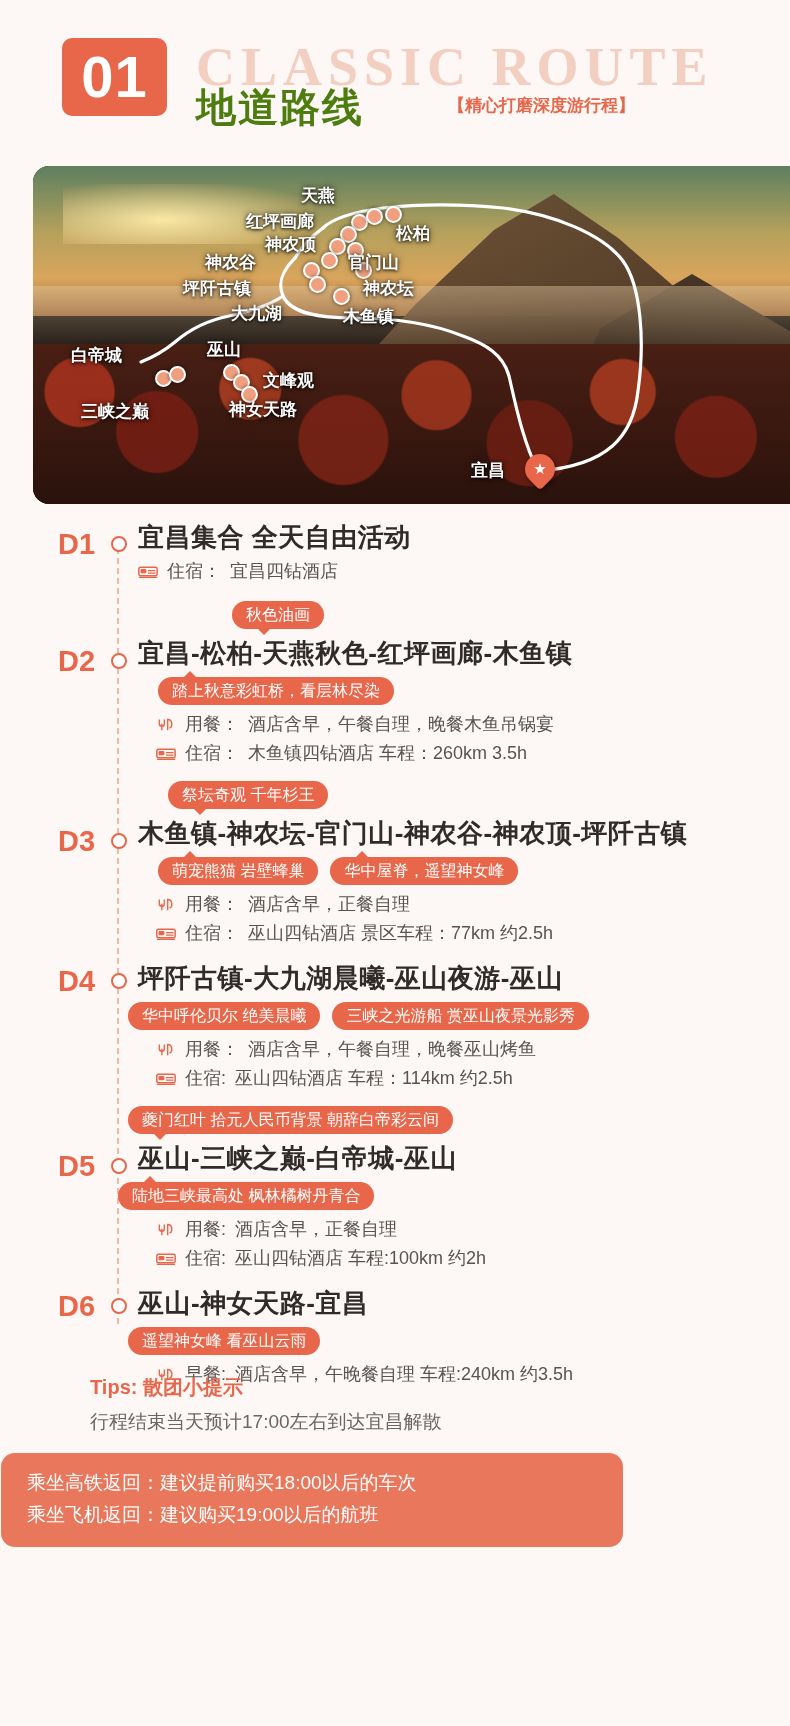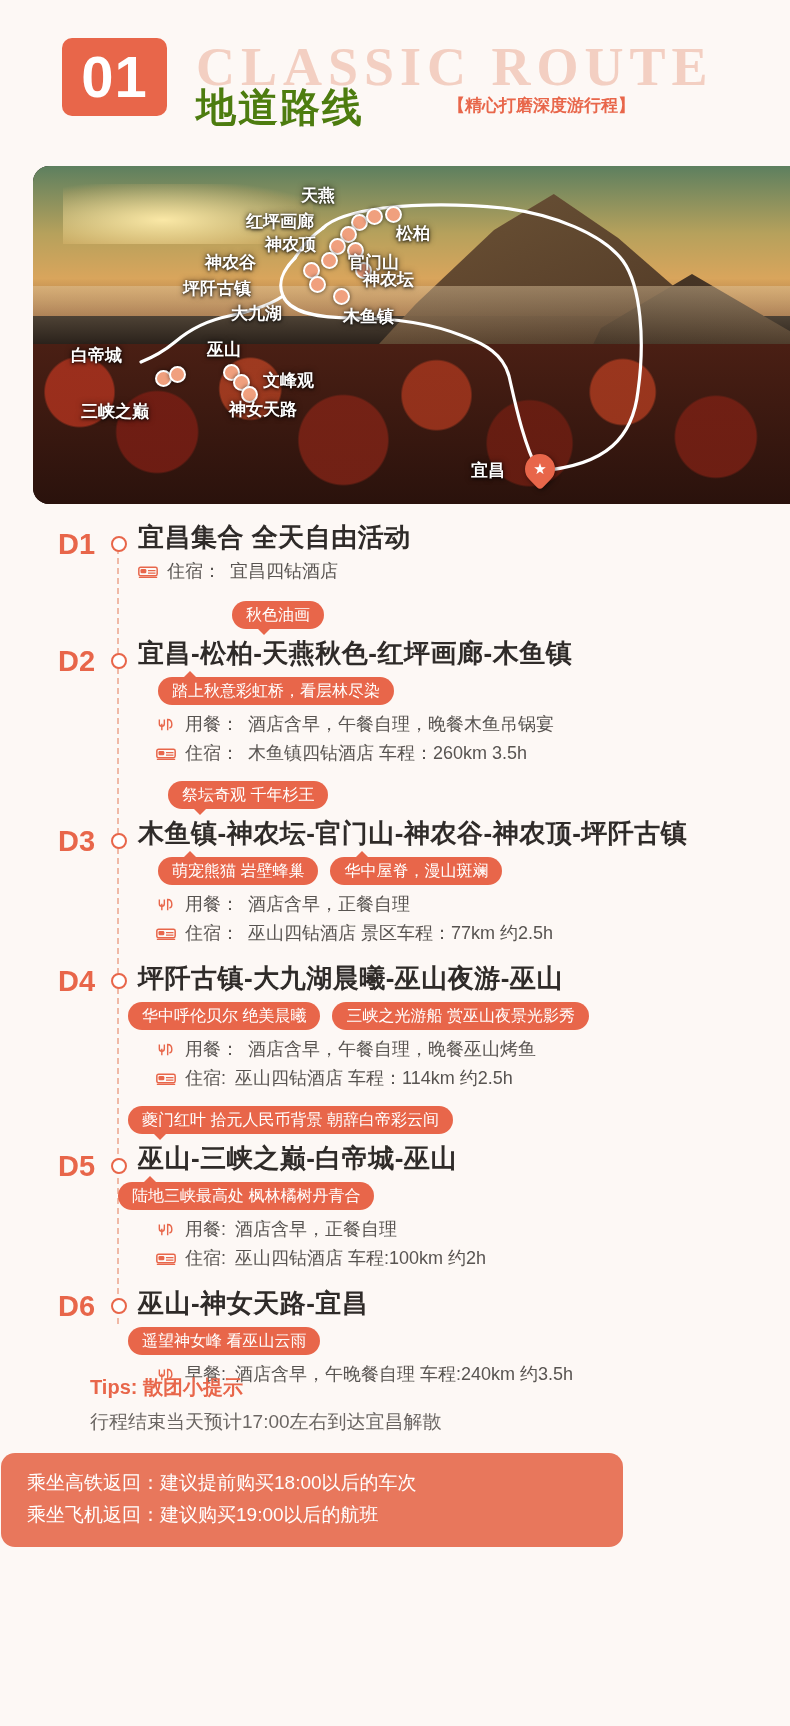--- a/index.html
+++ b/index.html
@@ -314,21 +314,21 @@
   <div class="dot" style="left:122px;top:204px;"></div>
   <div class="dot" style="left:136px;top:200px;"></div>
 
   <div class="map-label" style="left:268px;top:18px;">天燕</div>
   <div class="map-label" style="left:213px;top:44px;">红坪画廊</div>
   <div class="map-label" style="left:232px;top:67px;">神农顶</div>
   <div class="map-label" style="left:363px;top:56px;">松柏</div>
   <div class="map-label" style="left:172px;top:85px;">神农谷</div>
   <div class="map-label" style="left:315px;top:85px;">官门山</div>
   <div class="map-label" style="left:150px;top:111px;">坪阡古镇</div>
-  <div class="map-label" style="left:330px;top:102px;">神农坛</div>
+  <div class="map-label" style="left:330px;top:111px;">神农坛</div>
   <div class="map-label" style="left:198px;top:136px;">大九湖</div>
   <div class="map-label" style="left:310px;top:139px;">木鱼镇</div>
   <div class="map-label" style="left:38px;top:178px;">白帝城</div>
   <div class="map-label" style="left:174px;top:172px;">巫山</div>
   <div class="map-label" style="left:230px;top:203px;">文峰观</div>
   <div class="map-label" style="left:48px;top:234px;">三峡之巅</div>
   <div class="map-label" style="left:196px;top:232px;">神女天路</div>
   <div class="map-label" style="left:438px;top:293px;">宜昌</div>
 
   <div class="pin" style="left:492px;top:288px;">
@@ -388,21 +388,21 @@
 
   <div class="day" style="margin-bottom:16px;">
     <div class="tag-row" style="margin-left:30px;">
       <span class="tag arrow-down">祭坛奇观 千年杉王</span>
     </div>
     <div class="day-code" style="top:44px;">D3</div>
     <div class="day-node" style="top:52px;"></div>
     <div class="title">木鱼镇-神农坛-官门山-神农谷-神农顶-坪阡古镇</div>
     <div class="tag-row" style="margin-left:20px;">
       <span class="tag arrow-up">萌宠熊猫 岩壁蜂巢</span>
-      <span class="tag arrow-up">华中屋脊，漫山斑斓</span>
+      <span class="tag arrow-up">华中屋脊，遥望神女峰</span>
     </div>
     <div class="detail" style="margin-left:18px;">
       <svg class="ic" viewBox="0 0 24 20">
           <path d="M4 4v5a3 3 0 0 0 6 0V4" fill="none" stroke="#e8664a" stroke-width="1.7"></path>
           <path d="M7 9v8" stroke="#e8664a" stroke-width="1.7"></path>
           <path d="M14 17V4c3 0 5 2 5 6s-2 4-3 4" fill="none" stroke="#e8664a" stroke-width="1.7"></path>
         </svg>
       <span class="detail-label">用餐：</span>
       <span class="detail-text">酒店含早，正餐自理</span>
     </div>

